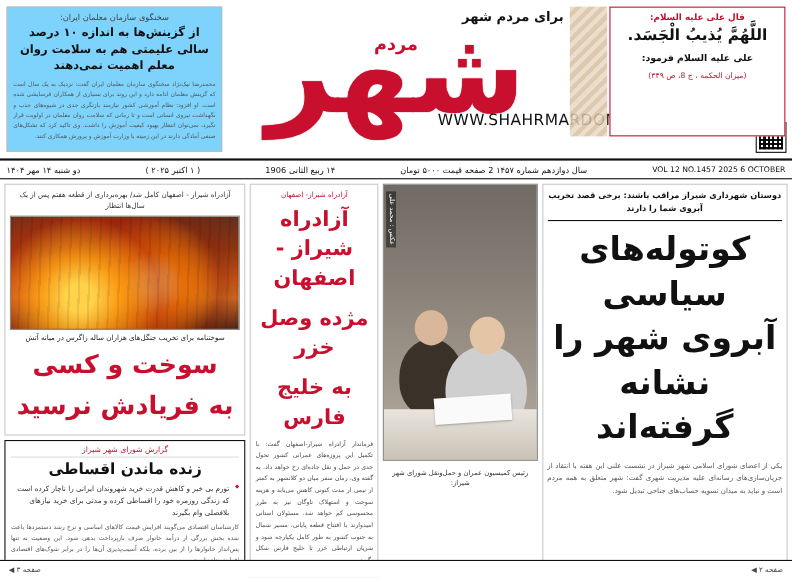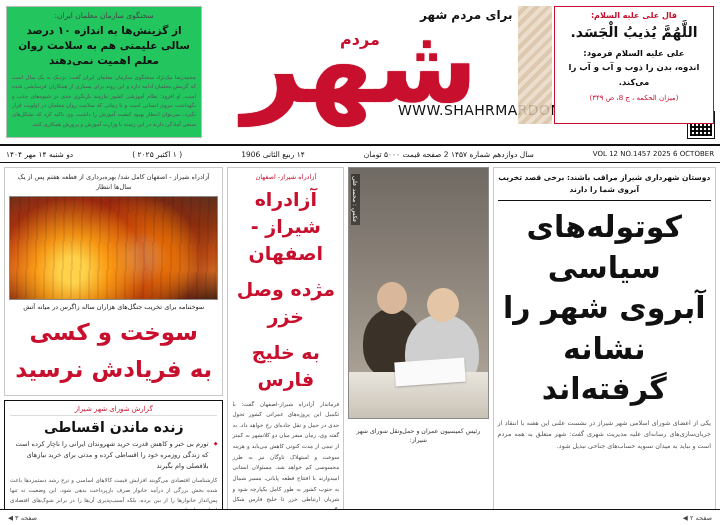--- a/index.html
+++ b/index.html
@@ -73,21 +73,21 @@
     direction: ltr;
   }
 
   
   .teaser-left {
     position: absolute;
     top: 6px; left: 6px;
     width: 196px; height: 132px;
     border: 1px solid #bbb;
     padding: 4px 5px;
-    background: #22c55e;
+    background: #7dd3fc;
   }
   .teaser-left .t-title {
     font-size: 10.5px;
     font-weight: bold;
     line-height: 1.45;
     text-align: center;
     color: #111;
     margin-bottom: 4px;
   }
   .teaser-left .t-kicker {
@@ -402,21 +402,20 @@
   <div class="logo-site">WWW.SHAHRMARDOMDAILY.IR</div>
 
   <div class="qr"></div>
 
   <div class="quote-deco"></div>
 
   <div class="quote-box">
     <div class="q-head">قال علی علیه السلام:</div>
     <div class="q-arabic">اللَّهُمَّ یُذیبُ الْجَسَد.</div>
     <div class="q-line">علی علیه السلام فرمود:</div>
-    <div class="q-line">اندوه، بدن را ذوب و آب و آب را می‌کند.</div>
     <div class="q-src">(میزان الحکمه ، ج 8، ص ۳۴۹)</div>
   </div>
 </div>
 
 <div class="infobar">
   <span class="seg ltr">VOL 12   NO.1457   2025   6 OCTOBER</span>
   <span class="seg">سال دوازدهم   شماره ۱۴۵۷   2 صفحه   قیمت ۵۰۰۰ تومان</span>
   <span class="seg">۱۴ ربیع الثانی 1906</span>
   <span class="seg">( ۱ اکتبر ۲۰۲۵ )</span>
   <span class="seg">دو شنبه ۱۴ مهر ۱۴۰۴</span>

